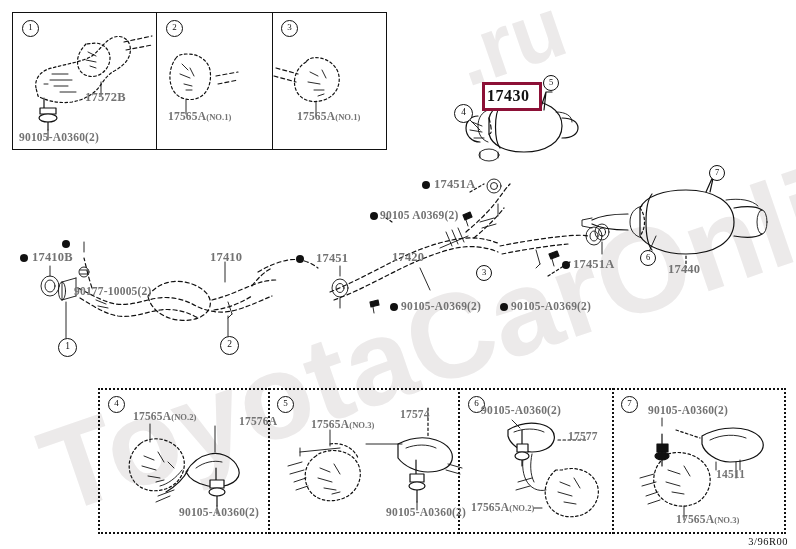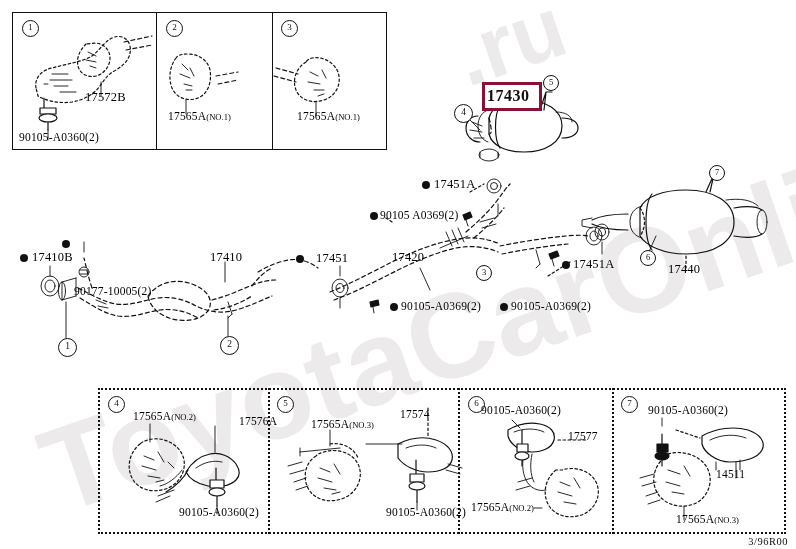--- a/index.html
+++ b/index.html
@@ -41,22 +41,22 @@
     font-family:"Liberation Serif", serif;
     color:#111;
   }
   .bub.sm{width:14px;height:14px;line-height:12px;font-size:8.5px;}
   .bub.panel{width:15px;height:15px;line-height:13px;font-size:9px;}
 
   
   .lbl{
     position:absolute;z-index:9;white-space:nowrap;
     font-family:"Liberation Serif", serif;
-    font-weight:400;
-    color:#000000;
+    font-weight:700;
+    color:#737373;
     letter-spacing:0.2px;
   }
   .lbl.s12{font-size:12.5px;}
   .lbl.s11{font-size:11.5px;}
   .lbl .sub{font-size:8.6px;letter-spacing:0px;}
 
   
   .hl{
     position:absolute;z-index:10;
     border:3px solid #8c1036;background:#ffffff;

